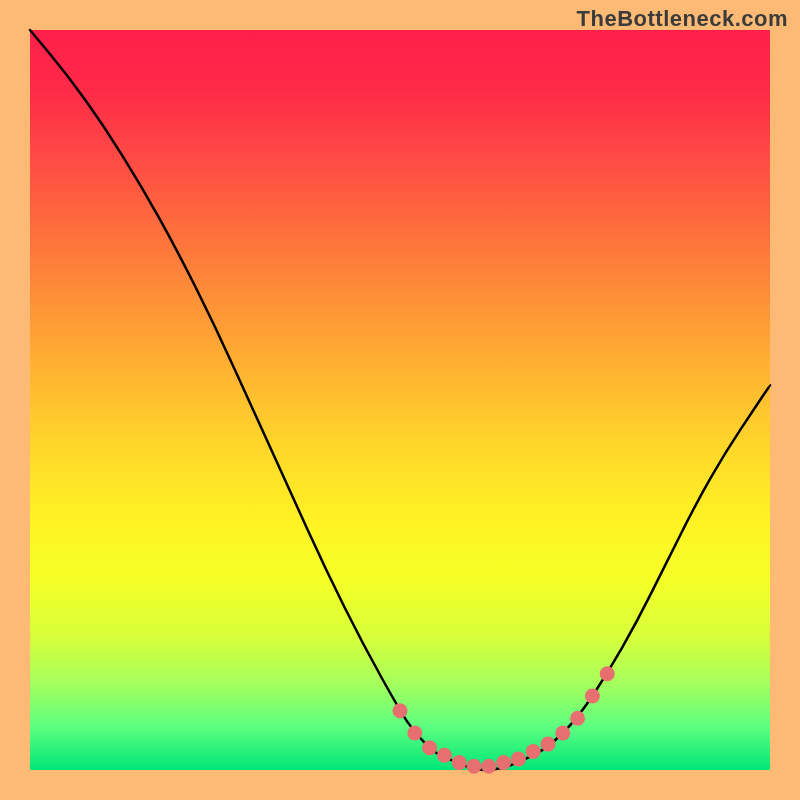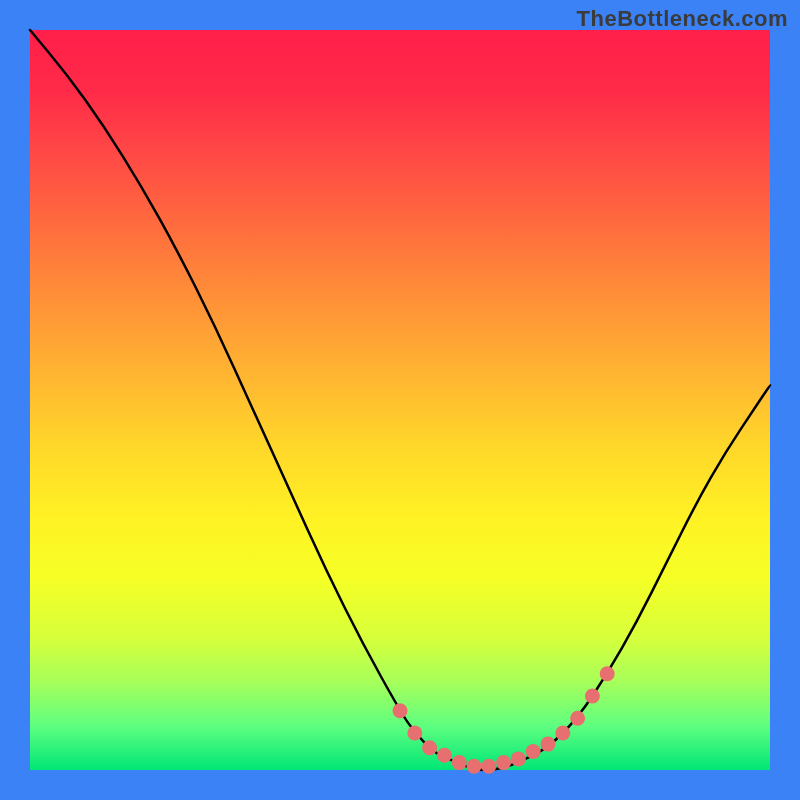--- a/index.html
+++ b/index.html
@@ -8,21 +8,21 @@
     width: 800px;
     height: 800px;
     background: #000;
     overflow: hidden;
     font-family: Arial, Helvetica, sans-serif;
   }
   .frame {
     position: relative;
     width: 800px;
     height: 800px;
-    background: #3b82f6;
+    background: #fdba74;
   }
   .watermark {
     position: absolute;
     top: 6px;
     right: 12px;
     color: #3b3b3b;
     font-size: 22px;
     font-weight: 600;
     letter-spacing: 0.5px;
     user-select: none;

